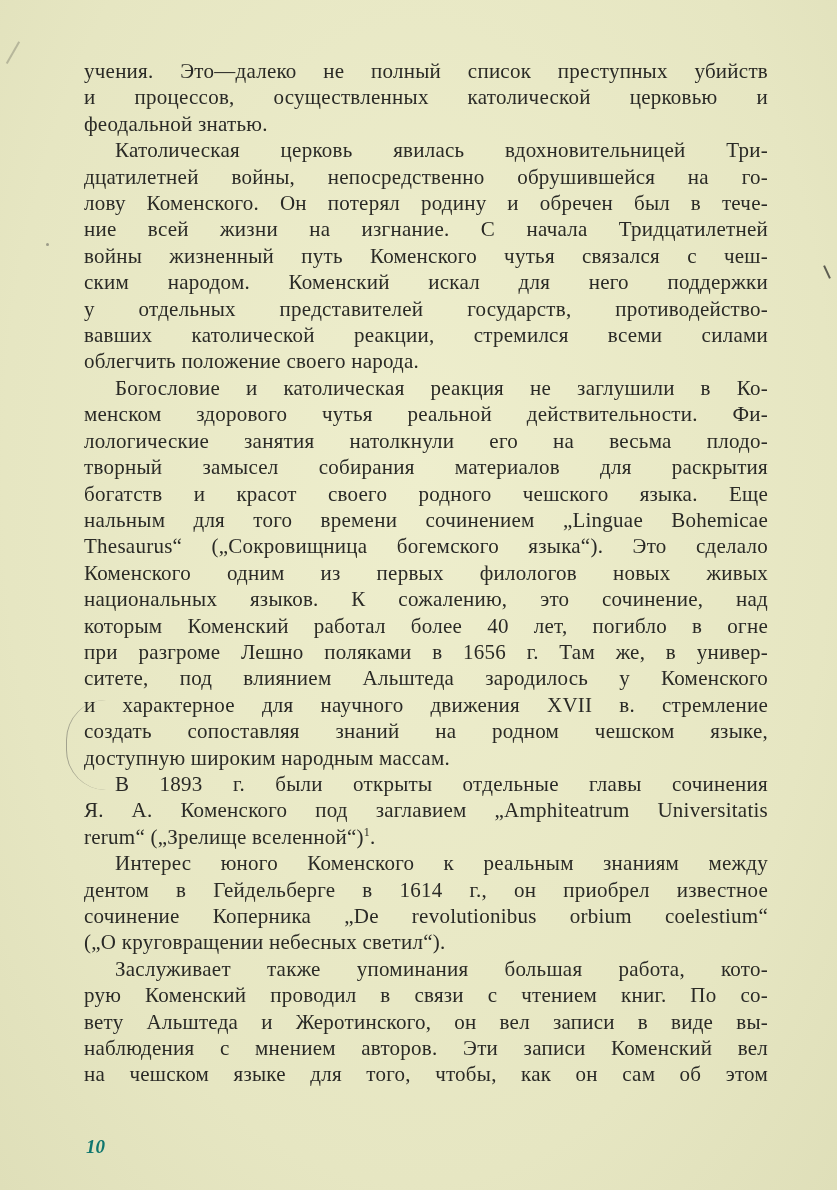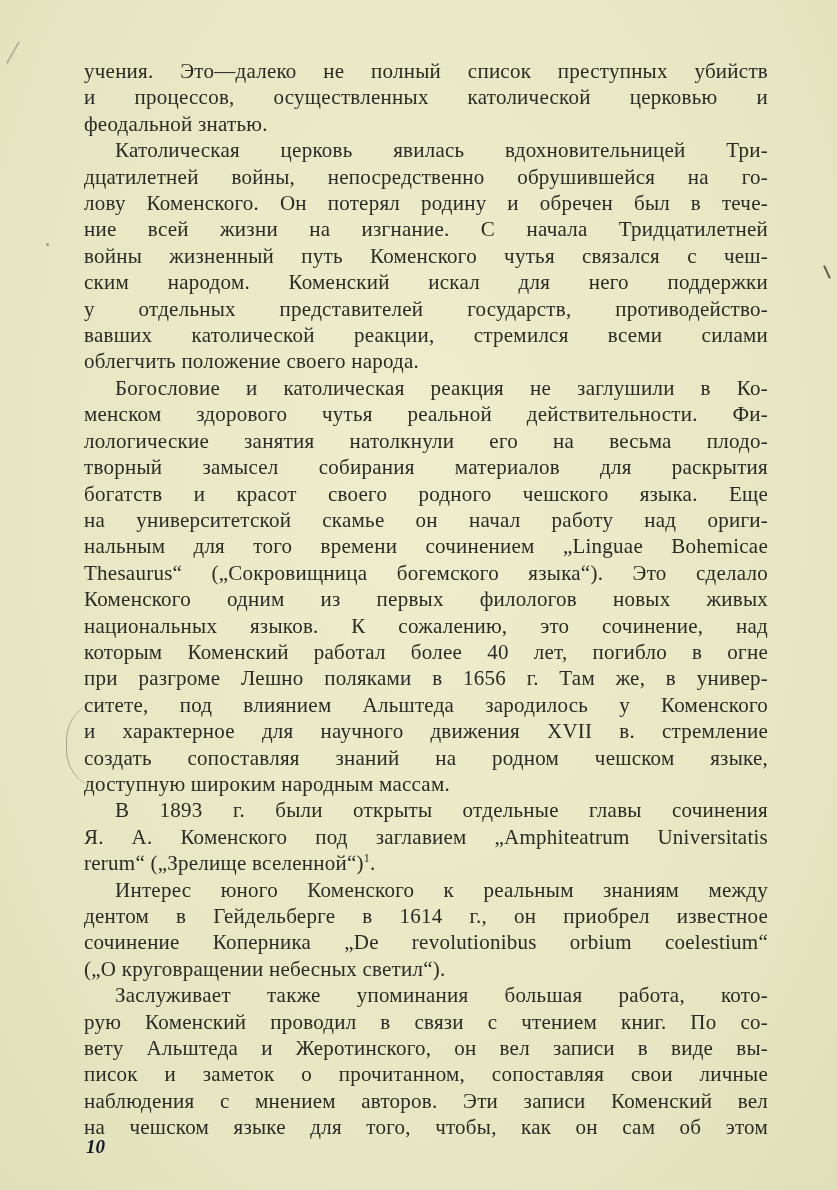--- a/index.html
+++ b/index.html
@@ -47,21 +47,21 @@
       line-height: 0;
       vertical-align: super;
     }
     .page-number {
       position: absolute;
       left: 86px;
       top: 1136px;
       font-size: 19px;
       font-style: italic;
       font-weight: bold;
-      color: #0f172a;
+      color: #0f766e;
     }
     .pencil-mark {
       position: absolute;
       left: 66px;
       top: 700px;
       width: 40px;
       height: 90px;
       border-left: 1.5px solid #6a6a62;
       border-radius: 40px 0 0 40px;
       opacity: 0.55;
@@ -124,21 +124,20 @@
     <span class="line">вавших католической реакции, стремился всеми силами</span>
     <span class="line last">облегчить положение своего народа.</span>
   </p>
 
   <p class="para">
     <span class="line indented">Богословие и католическая реакция не заглушили в Ко-</span>
     <span class="line">менском здорового чутья реальной действительности. Фи-</span>
     <span class="line">лологические занятия натолкнули его на весьма плодо-</span>
     <span class="line">творный замысел собирания материалов для раскрытия</span>
     <span class="line">богатств и красот своего родного чешского языка. Еще</span>
-    <span class="line">на университетской скамье он начал работу над ориги-</span>
     <span class="line">нальным для того времени сочинением „Linguae Bohemicae</span>
     <span class="line">Thesaurus“ („Сокровищница богемского языка“). Это сделало</span>
     <span class="line">Коменского одним из первых филологов новых живых</span>
     <span class="line">национальных языков. К сожалению, это сочинение, над</span>
     <span class="line">которым Коменский работал более 40 лет, погибло в огне</span>
     <span class="line">при разгроме Лешно поляками в 1656 г. Там же, в универ-</span>
     <span class="line">ситете, под влиянием Альштеда зародилось у Коменского</span>
     <span class="line">и характерное для научного движения XVII в. стремление</span>
     <span class="line">создать сопоставляя знаний на родном чешском языке,</span>
     <span class="line last">доступную широким народным массам.</span>
@@ -154,21 +153,20 @@
     <span class="line indented">Интерес юного Коменского к реальным знаниям между</span>
     <span class="line">дентом в Гейдельберге в 1614 г., он приобрел известное</span>
     <span class="line">сочинение Коперника „De revolutionibus orbium coelestium“</span>
     <span class="line last">(„О круговращении небесных светил“).</span>
   </p>
 
   <p class="para">
     <span class="line indented">Заслуживает также упоминания большая работа, кото-</span>
     <span class="line">рую Коменский проводил в связи с чтением книг. По со-</span>
     <span class="line">вету Альштеда и Жеротинского, он вел записи в виде вы-</span>
-    <span class="line">писок и заметок о прочитанном, сопоставляя свои личные</span>
     <span class="line">наблюдения с мнением авторов. Эти записи Коменский вел</span>
     <span class="line">на чешском языке для того, чтобы, как он сам об этом</span>
 
   </p>
 
 </div>
 
 <div class="page-number">10</div>
 
 </body></html>

